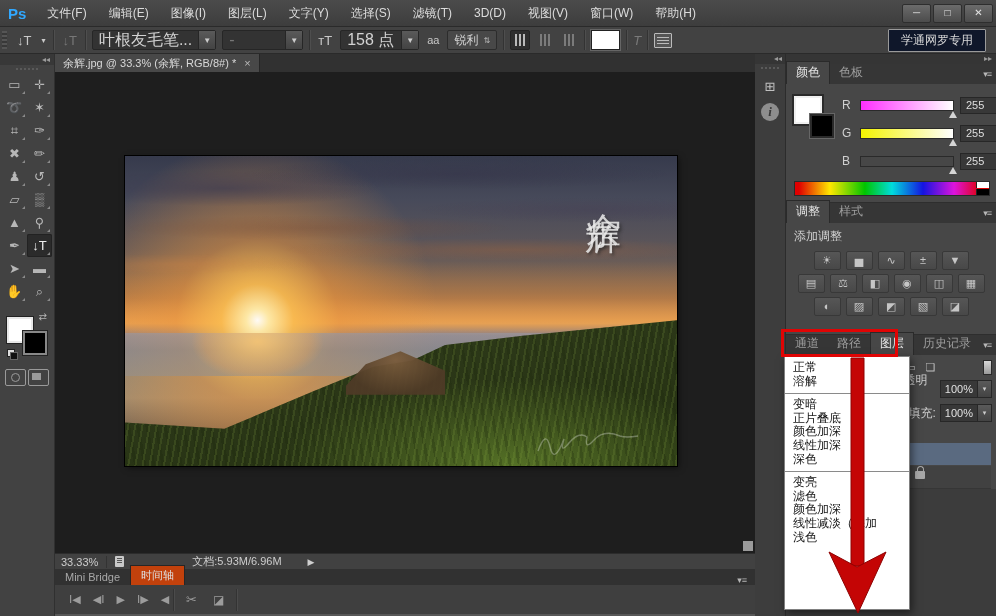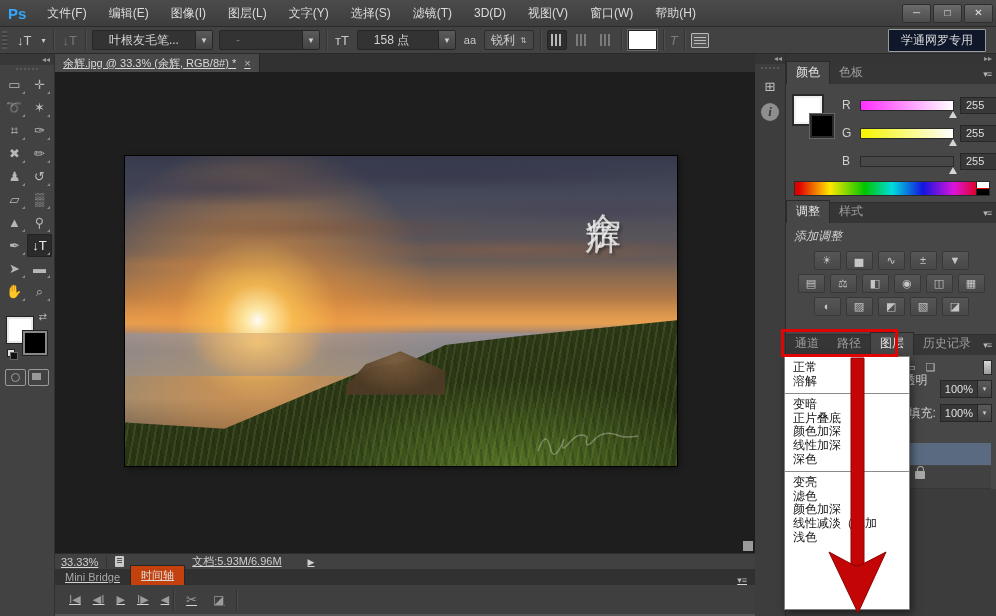--- a/index.html
+++ b/index.html
@@ -18,21 +18,21 @@
     border:1px solid #2e2e2e;border-radius:2px;color:#e3e3e3;font-size:10px;
     display:flex;align-items:center;justify-content:center;line-height:1;}
   
   #optionsbar{position:absolute;left:0;top:27px;width:996px;height:27px;background:#424242;
     border-bottom:1px solid #2a2a2a;display:flex;align-items:center;gap:6px;padding-left:2px;box-sizing:border-box;}
   .grip{width:5px;height:18px;background:repeating-linear-gradient(#555 0 2px,#383838 2px 4px);margin-right:2px;}
   .osep{width:1px;height:20px;background:#333;box-shadow:1px 0 0 #4e4e4e;}
   .oicon{color:#c9c9c9;font-size:13px;padding:0 2px;}
   .oicon.dim{color:#777;}
   .dropbox{display:flex;align-items:center;background:#333;border:1px solid #262626;border-radius:2px;height:18px;}
-  .dropbox .dval{padding:0 16px;font-size:12px;color:#d2d2d2;min-width:64px;}
+  .dropbox .dval{padding:0 6px;font-size:16px;color:#d2d2d2;min-width:64px;}
   .dropbox .dbtn{width:16px;height:18px;background:linear-gradient(#5a5a5a,#434343);
     border-left:1px solid #262626;color:#ccc;font-size:8px;display:flex;align-items:center;justify-content:center;}
   .dropbox.dim .dval{color:#777;min-width:50px;}
   .btnbox{display:flex;align-items:center;background:#484848;border:1px solid #2c2c2c;border-radius:2px;
     height:18px;padding:0 6px;gap:5px;color:#d2d2d2;}
   .btnbox .udar{font-size:8px;color:#bbb;}
   .alignico{width:18px;height:18px;border-radius:2px;display:flex;align-items:center;justify-content:center;}
   .alignico span{display:block;width:11px;height:12px;
     background:repeating-linear-gradient(90deg,#b9b9b9 0 2px,transparent 2px 4px);}
   .alignico.active{background:#2e2e2e;border:1px solid #242424;}
@@ -59,21 +59,21 @@
   #bgchip{position:absolute;left:16px;top:20px;width:20px;height:20px;background:#000;border:2px solid #888;outline:1px solid #222;}
   #swapchips{position:absolute;right:0;top:0;color:#b5b5b5;font-size:10px;}
   #minichips{position:absolute;left:0;bottom:-6px;width:10px;height:10px;}
   #minichips::before{content:"";position:absolute;left:0;top:0;width:6px;height:6px;background:#ddd;border:1px solid #222;}
   #minichips::after{content:"";position:absolute;left:3px;top:3px;width:6px;height:6px;background:#111;border:1px solid #666;}
   #tbbottom{display:flex;justify-content:space-between;width:44px;margin:16px auto 0;}
   .tbbtn{width:19px;height:15px;border:1px solid #9a9a9a;border-radius:2px;position:relative;}
   #qmask::before{content:"";position:absolute;left:5px;top:3px;width:7px;height:7px;border:1px solid #9a9a9a;border-radius:50%;}
   #smode::before{content:"";position:absolute;left:3px;top:3px;width:9px;height:7px;background:#9a9a9a;}
   
-  #center{position:absolute;left:55px;top:54px;width:700px;height:562px;text-decoration:underline;}
+  #center{position:absolute;left:55px;top:54px;width:700px;height:562px;}
   #doctabs{height:18px;background:#313131;display:flex;}
   #doctab{background:#484848;color:#d8d8d8;font-size:11px;padding:0 8px;display:flex;align-items:center;gap:8px;
     border-right:1px solid #262626;}
   #doctab .tclose{color:#bbb;font-size:11px;}
   #canvas{position:relative;height:481px;background:#1e1e1e;overflow:hidden;}
   
   #photo{position:absolute;left:70px;top:84px;width:552px;height:310px;box-shadow:0 0 0 1px #000,2px 2px 6px rgba(0,0,0,.5);
     background:
       radial-gradient(circle at 24% 53%, rgba(255,255,255,.95) 0%, rgba(255,236,170,.95) 2.5%, rgba(252,190,80,.85) 8%, rgba(238,150,60,.5) 18%, rgba(200,120,55,0) 40%),
       linear-gradient(to bottom, rgba(0,0,0,0) 34%, rgba(210,130,60,.45) 46%, rgba(240,165,80,.8) 54%, rgba(150,110,90,.35) 58%, rgba(0,0,0,0) 64%),
@@ -152,21 +152,21 @@
   .chrow:nth-of-type(3) .chslider{background:linear-gradient(90deg,#f4f400,#fff);}
   .chthumb{position:absolute;right:-4px;bottom:-8px;width:0;height:0;
     border-left:4px solid transparent;border-right:4px solid transparent;border-bottom:7px solid #d5d5d5;}
   .chval{width:44px;height:15px;background:#383838;border:1px solid #272727;color:#dedede;
     font-size:11px;display:flex;align-items:center;padding-left:5px;}
   #spectrum{position:absolute;left:8px;bottom:6px;width:194px;height:13px;border:1px solid #2a2a2a;
     background:linear-gradient(90deg,#e00000 2%,#ffe800 18%,#00c400 36%,#00dcdc 50%,#1414e0 66%,#dc14dc 82%,#e00000 96%);}
   #spectrum .sw{position:absolute;right:0;top:0;width:12px;height:6px;background:#fff;border-left:1px solid #222;}
   #spectrum .sb{position:absolute;right:0;bottom:0;width:12px;height:6px;background:#000;border-left:1px solid #222;}
   
-  #adjpanel{height:111px;background:#474747;border-bottom:1px solid #2e2e2e;font-style:italic;}
+  #adjpanel{height:111px;background:#474747;border-bottom:1px solid #2e2e2e;}
   #addadj{padding:5px 0 2px 8px;color:#d2d2d2;font-size:12px;}
   .adjrow{display:flex;justify-content:center;gap:5px;margin-top:4px;}
   .adjico{width:25px;height:17px;background:linear-gradient(#565656,#484848);border:1px solid #383838;border-radius:2px;
     color:#c6c6c6;font-size:11px;display:flex;align-items:center;justify-content:center;line-height:1;}
   
   #layerspanel{position:relative;height:311px;background:#474747;}
   #filterrow{display:flex;align-items:center;gap:7px;height:20px;padding:2px 4px 0 4px;}
   #typefilter{display:flex;align-items:center;background:#3a3a3a;border:1px solid #2a2a2a;border-radius:2px;
     height:16px;padding:0 4px;gap:4px;color:#d5d5d5;}
   #typefilter .sgl{font-size:10px;color:#b5b5b5;}

